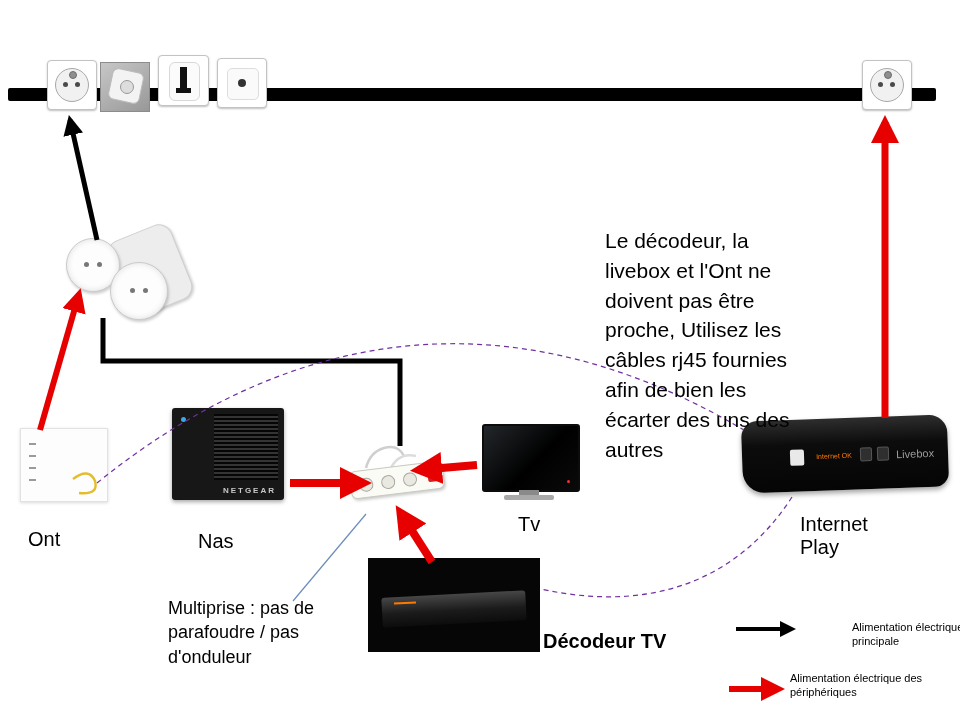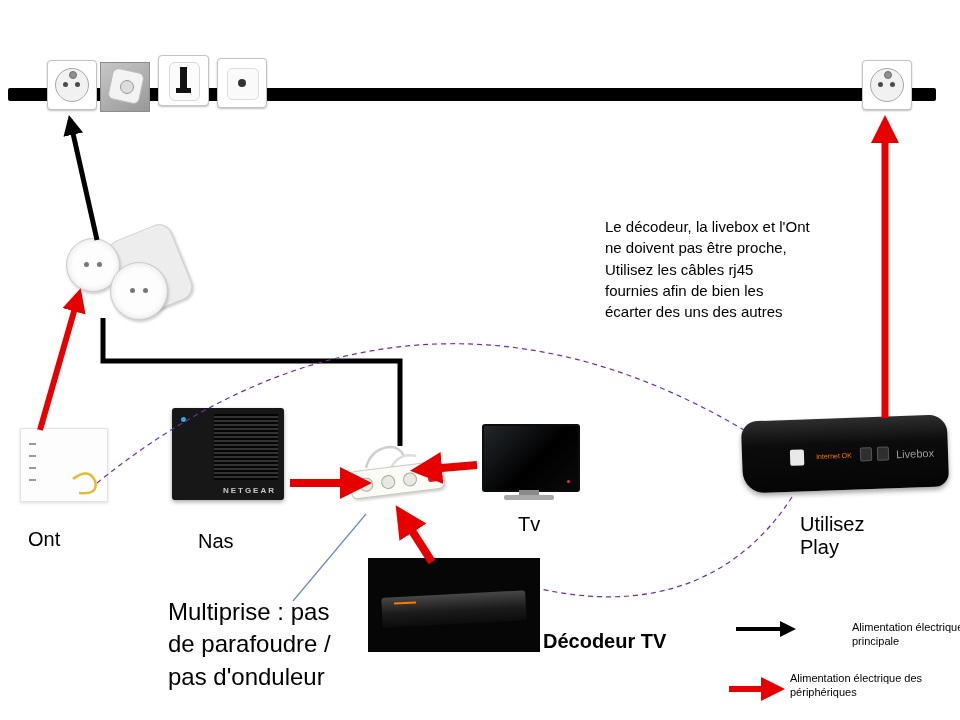--- a/index.html
+++ b/index.html
@@ -83,22 +83,22 @@
   .livebox .icons i{width:10px;height:12px;background:#2f2f2f;border:1px solid #565656;border-radius:2px;}
   .livebox .brand{position:absolute;right:14px;top:32px;color:#9d9d9d;font-size:11px;}
   
   .decoder{left:368px;top:558px;width:172px;height:94px;background:#060606;z-index:3;}
   .decoder .unit{position:absolute;left:14px;top:36px;width:144px;height:30px;border-radius:3px;
        background:linear-gradient(180deg,#474747 0%,#1b1b1b 55%,#0c0c0c 100%);transform:rotate(-3deg);}
   .decoder .accent{position:absolute;left:26px;top:44px;width:22px;height:2px;background:#ff7900;
        transform:rotate(-3deg);}
   
   .lbl{font-size:20px;z-index:6;}
-  .note{left:168px;top:596px;width:168px;font-size:24px;line-height:1.35;z-index:6;}
-  .warning{left:605px;top:216px;width:205px;font-size:15px;line-height:1.42;z-index:6;}
+  .note{left:168px;top:596px;width:168px;font-size:18px;line-height:1.35;z-index:6;}
+  .warning{left:605px;top:226px;width:205px;font-size:21px;line-height:1.42;z-index:6;}
   .legend-txt{font-size:11px;line-height:1.3;width:138px;z-index:6;}
   
   .wires{left:0;top:0;width:960px;height:720px;z-index:4;pointer-events:none;}
 </style>
 </head>
 <body>
 
 <div class="abs rail"></div>
 
 <div class="abs socket" style="left:47px;top:60px;">
@@ -214,19 +214,19 @@
 
   <line x1="293" y1="601" x2="366" y2="514" stroke="#6b8cba" stroke-width="1.2"></line>
 
   <line x1="736" y1="629" x2="792" y2="629" stroke="#000000" stroke-width="4" marker-end="url(#ah-black)"></line>
   <line x1="729" y1="689" x2="779" y2="689" stroke="#e60000" stroke-width="6" marker-end="url(#ah-red)"></line>
 </svg>
 
 <div class="abs lbl" style="left:28px;top:528px;">Ont</div>
 <div class="abs lbl" style="left:198px;top:530px;">Nas</div>
 <div class="abs lbl" style="left:518px;top:513px;">Tv</div>
-<div class="abs lbl" style="left:800px;top:513px;width:92px;">Utilisez Play</div>
+<div class="abs lbl" style="left:800px;top:513px;width:92px;">Internet Play</div>
 <div class="abs lbl" style="left:543px;top:630px;font-weight:bold;">Décodeur TV</div>
 <div class="abs note">Multiprise : pas de parafoudre / pas d'onduleur</div>
 <div class="abs warning">Le décodeur, la livebox et l'Ont ne doivent pas être proche, Utilisez les câbles rj45 fournies afin de bien les écarter des uns des autres</div>
 
 <div class="abs legend-txt" style="left:852px;top:612px;margin-top:8px;">Alimentation électrique principale</div>
 <div class="abs legend-txt" style="left:790px;top:671px;">Alimentation électrique des périphériques</div>
 
 </body></html>

